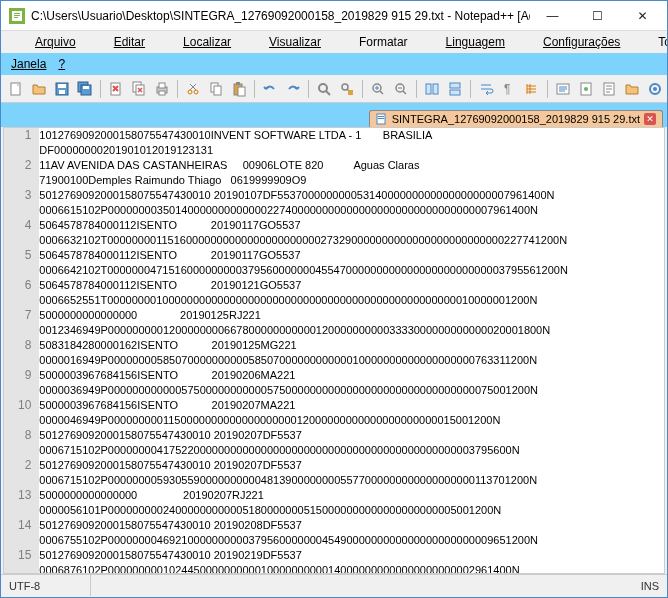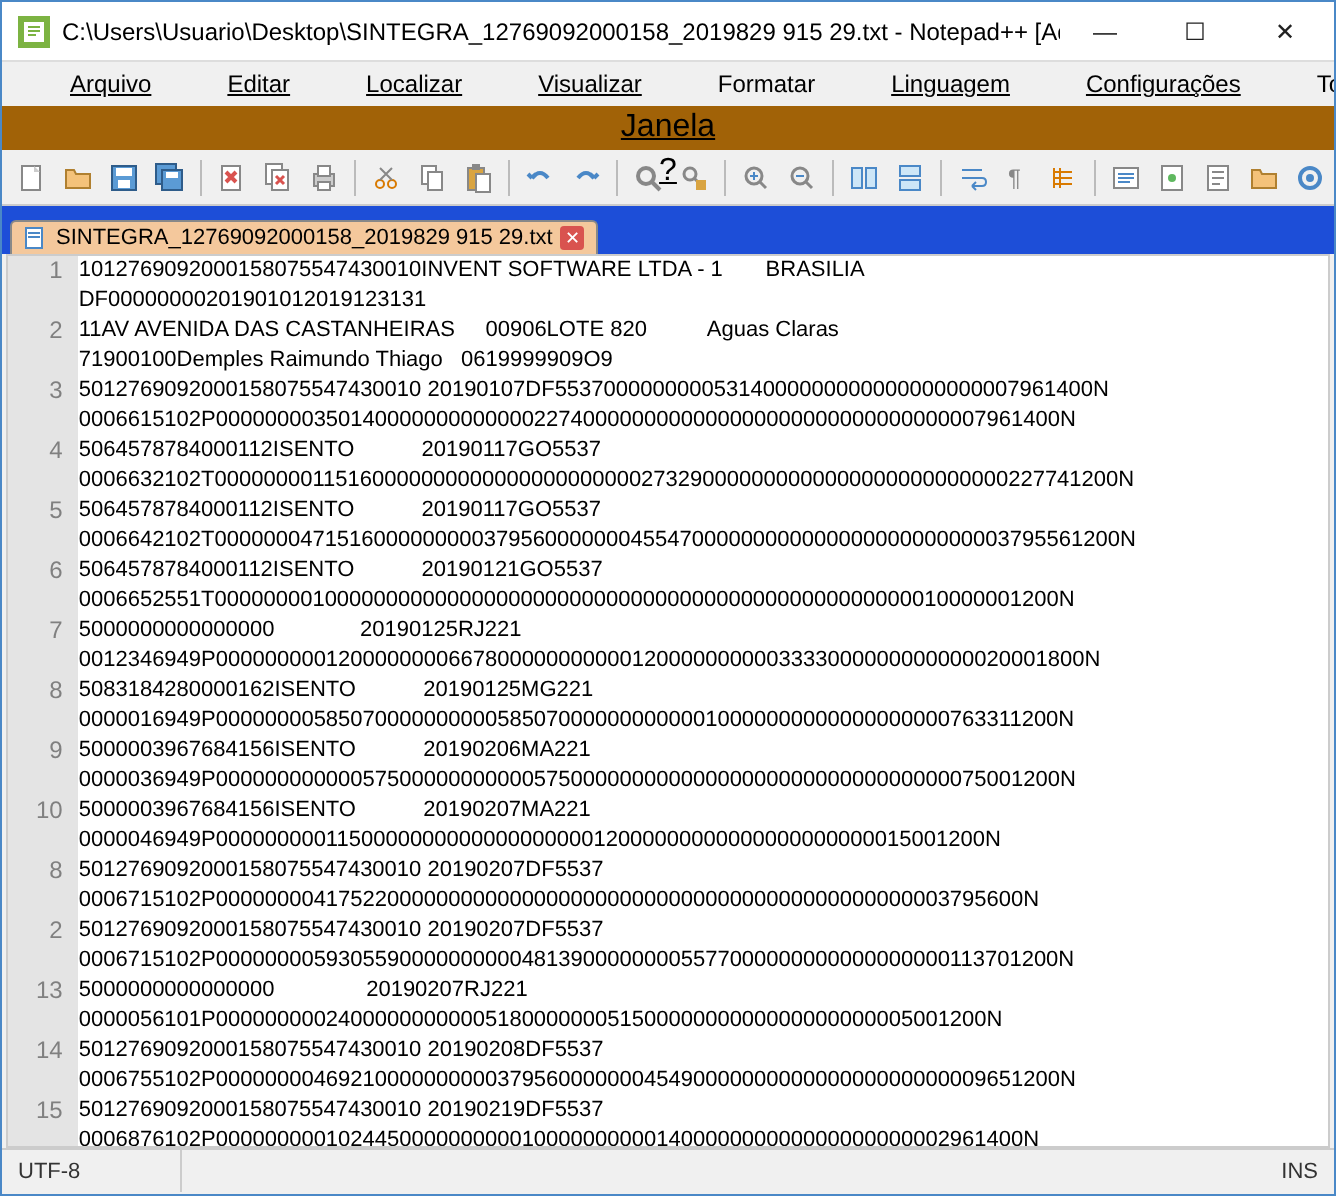--- a/index.html
+++ b/index.html
@@ -4,26 +4,26 @@
 <style>
 * { margin: 0; padding: 0; box-sizing: border-box; font-family: 'Segoe UI', Tahoma, sans-serif; }
 body { width: 668px; height: 598px; background: #f0f0f0; overflow: hidden; border: 1px solid #4a88c7; }
 .titlebar { height: 30px; background: #fff; display: flex; align-items: center; padding: 0 2px 0 8px; border-bottom: 1px solid #ddd; }
 .titlebar .icon { width: 16px; height: 16px; margin-right: 6px; }
 .titlebar .title { flex: 1; font-size: 12px; color: #000; white-space: nowrap; overflow: hidden; }
 .titlebar .winbtns { display: flex; }
 .titlebar .winbtns div { width: 45px; height: 29px; display: flex; align-items: center; justify-content: center; font-size: 12px; color: #222; }
 .menubar { height: 22px; background: #f0f0f0; display: flex; align-items: center; padding: 0 4px; font-size: 12px; }
 .menubar .menuitem { padding: 2px 6px; margin-right: 2px; cursor: default; margin-left: 24px; }
-.menubar2 { height: 22px; background: #a16207; display: flex; align-items: center; padding: 0 4px; font-size: 16px; flex-direction: column; }
+.menubar2 { height: 22px; background: #7dd3fc; display: flex; align-items: center; padding: 0 4px; font-size: 12px; }
 .menubar2 .menuitem { padding: 2px 6px; cursor: default; }
 .toolbar { height: 28px; background: #f0f0f0; display: flex; align-items: center; padding: 2px 4px; border-bottom: 1px solid #ccc; gap: 1px; flex-wrap: nowrap; overflow: hidden; }
 .tbtn { width: 22px; height: 22px; display: flex; align-items: center; justify-content: center; border: 1px solid transparent; cursor: default; flex-shrink: 0; }
 .tsep { width: 1px; height: 18px; background: #bbb; margin: 0 3px; flex-shrink: 0; }
-.tabbar { height: 24px; background: #1d4ed8; display: flex; align-items: flex-end; padding: 0 4px; }
+.tabbar { height: 24px; background: #7dd3fc; display: flex; align-items: flex-end; padding: 0 4px; justify-content: flex-end; }
 .tab { background: #f4c89c; border: 1px solid #888; border-bottom: none; border-radius: 3px 3px 0 0; padding: 2px 6px; font-size: 11px; display: flex; align-items: center; gap: 4px; }
 .tab .closebtn { width: 12px; height: 12px; background: #d9534f; color: #fff; border-radius: 2px; font-size: 9px; line-height: 12px; text-align: center; cursor: pointer; }
 .editor { display: flex; height: 447px; background: #fff; border: 1px solid #ccc; margin: 0 2px; overflow-y: auto; overflow-x: hidden; }
 .gutter { background: #e4e4e4; color: #808080; text-align: right; font-family: 'Courier New', monospace; font-size: 12px; padding: 0 8px 0 14px; user-select: none; line-height: 15px; }
 .gutter div { height: 15px; }
 .content { flex: 1; font-family: 'Courier New', monospace; font-size: 11px; color: #000; white-space: pre; line-height: 15px; overflow: hidden; }
 .content div { height: 15px; }
 .statusbar { height: 22px; background: #f0f0f0; border-top: 1px solid #ccc; display: flex; align-items: center; font-size: 11px; color: #333; }
 .statusbar .cell { padding: 0 8px; border-right: 1px solid #ccc; height: 100%; display: flex; align-items: center; }
 .u { text-decoration: underline; }

